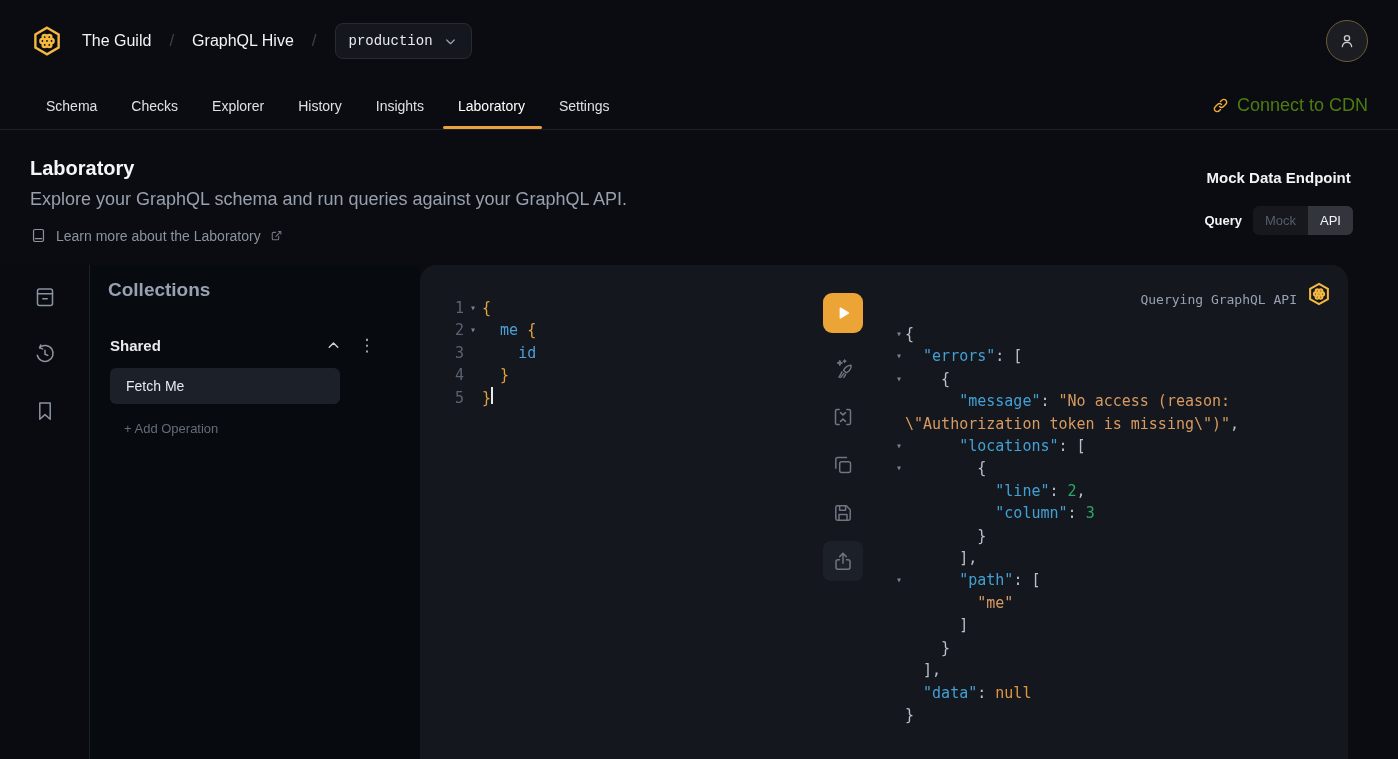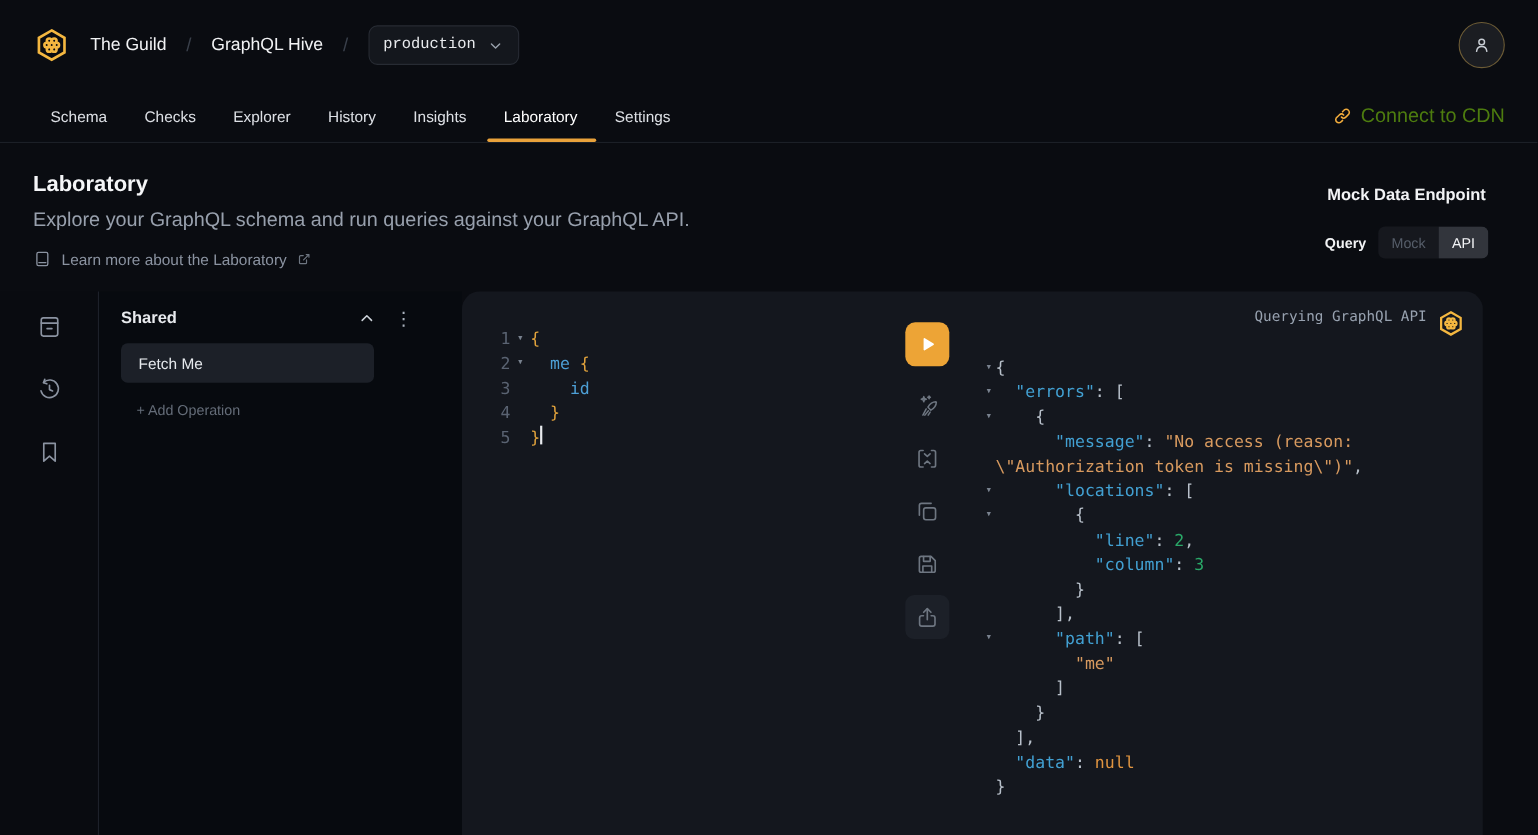--- a/index.html
+++ b/index.html
@@ -94,21 +94,21 @@
   .toolbar-col { width:40px; margin:28px 22px 0 0; display:flex; flex-direction:column; align-items:center; }
   .exec-btn {
     width:40px; height:40px; border-radius:9px; background:#eda436; border:none; cursor:pointer;
     display:flex; align-items:center; justify-content:center; margin-bottom:16px;
   }
   .tool-btn { width:40px; height:40px; display:flex; align-items:center; justify-content:center;
     color:#6e7681; cursor:pointer; margin-bottom:8px; border-radius:8px; }
   .tool-btn.raised { background:#1c2028; }
 
   .response-col { width:463px; position:relative; padding:58px 10px 0 0; }
-  .resp-status { position:absolute; top:16px; right:16px; display:flex; align-items:flex-start; gap:9px; }
+  .resp-status { position:absolute; top:16px; right:16px; display:flex; align-items:flex-end; gap:9px; }
   .resp-status-text { font-size:13px; color:#98a2b0; }
 </style>
 </head>
 <body>
 
 <div class="app">
 
   <header class="topbar">
     <div class="crumbs">
       <span>
@@ -218,20 +218,21 @@
         </svg>
       </div>
       <div class="plugin-btn">
         <svg width="24" height="24" viewBox="0 0 24 24" fill="none" stroke="currentColor" stroke-width="1.5" stroke-linejoin="round">
           <path d="M6.8 4h10.4v16.3L12 15.6 6.8 20.3Z"></path>
         </svg>
       </div>
     </div>
 
     <div class="collections">
+      <div class="col-title">Collections</div>
       <div class="group-row">
         <span class="group-name">Shared</span>
         <span class="icon-btn">
           <svg width="17" height="17" viewBox="0 0 24 24" fill="none" stroke="#cdd3da" stroke-width="2" stroke-linecap="round" stroke-linejoin="round">
               <polyline points="6,14.5 12,8.5 18,14.5"></polyline>
             </svg>
         </span>
         <span class="kebab">⋮</span>
       </div>
       <div>

